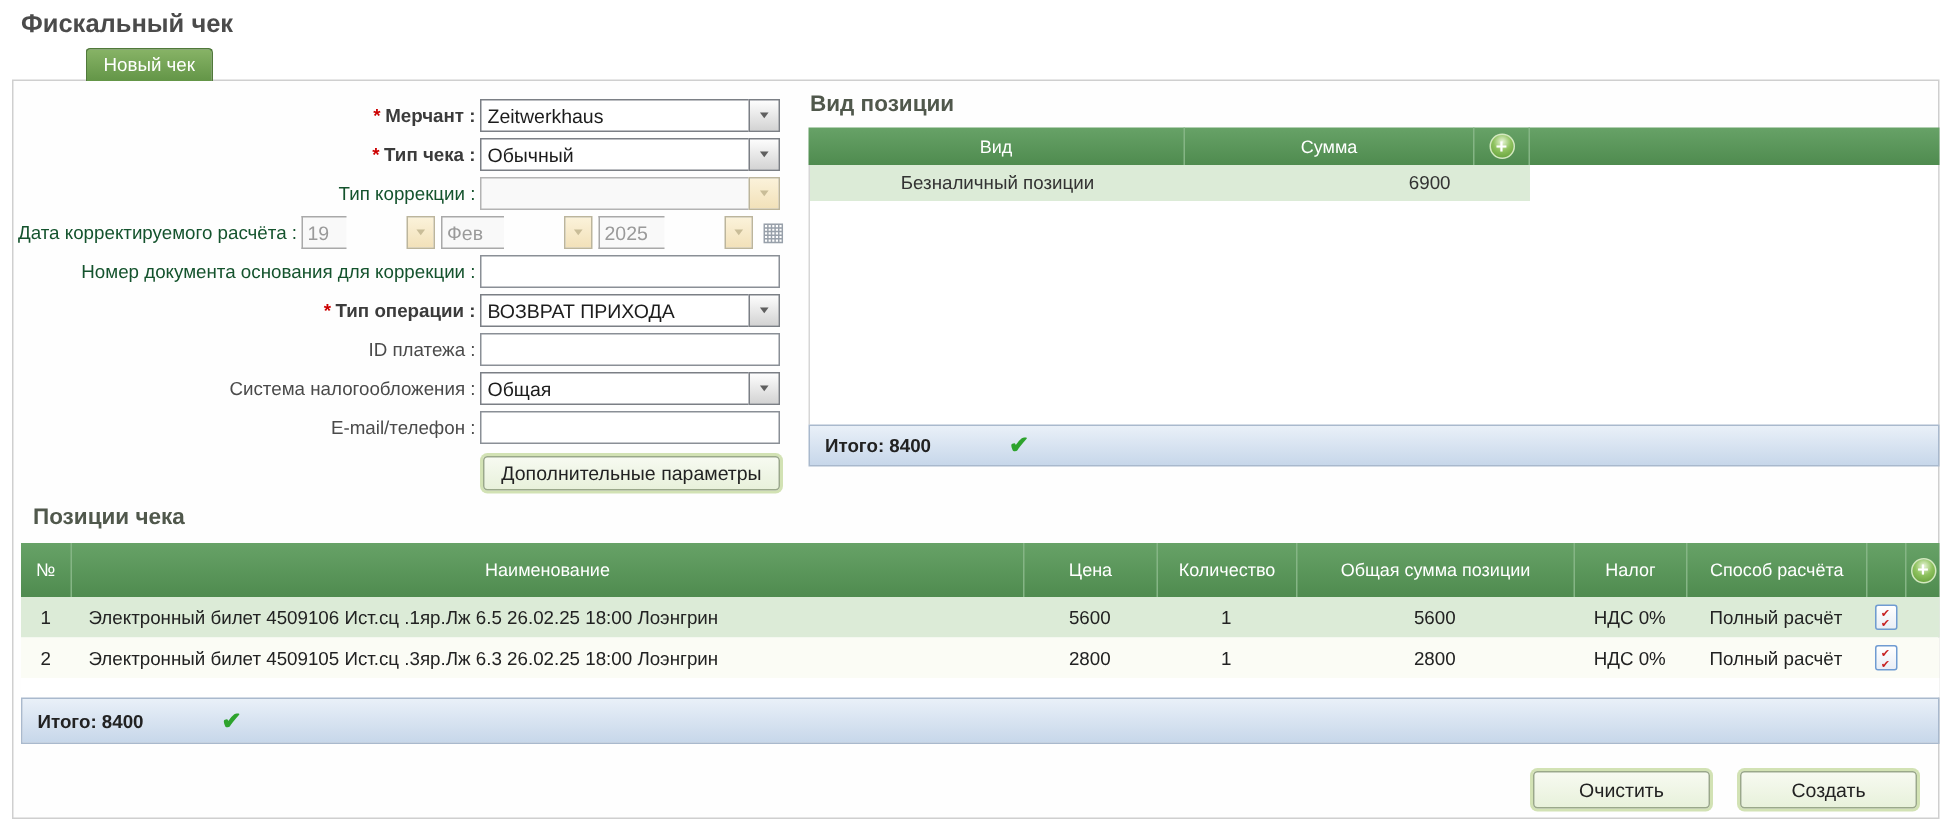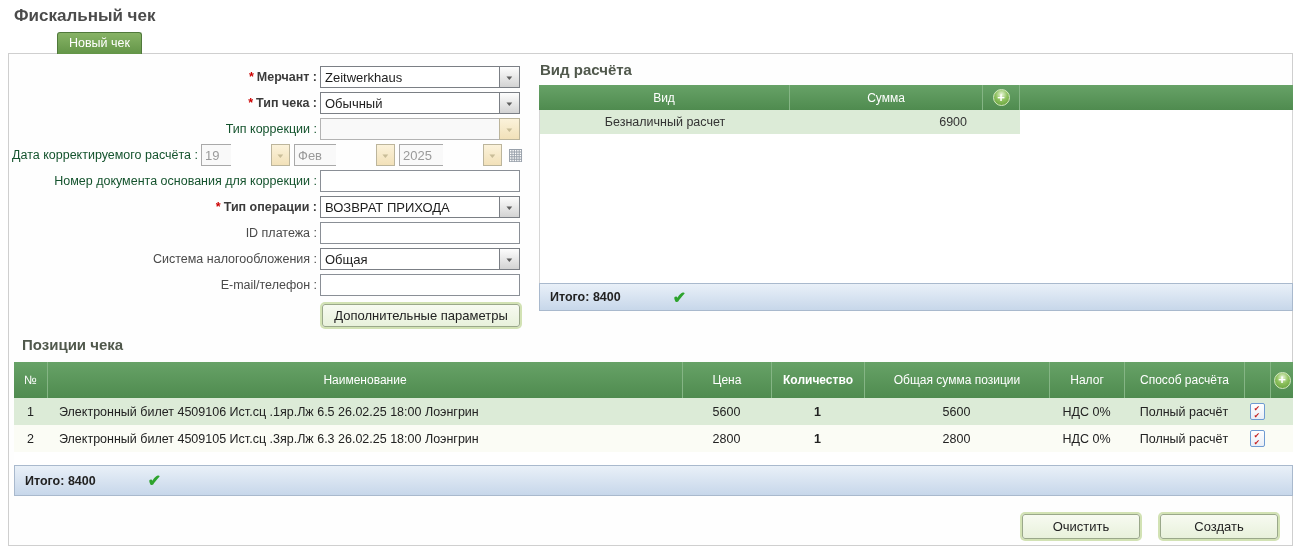--- a/index.html
+++ b/index.html
@@ -83,21 +83,21 @@
   .pay-body { height:173px; background:#fff; border-left:1px solid #d6d6d6; border-right:1px solid #d6d6d6; }
   .pay-row { display:flex; align-items:center; height:24px; width:480px; background:#dcebd7;
              font-size:12.5px; color:#333; cursor:pointer; }
   .pay-row .cell-type { width:250px; text-align:center; }
   .pay-row .cell-amount { width:193px; text-align:right; padding-right:16px; }
   .pay-table .tfoot { height:28px; }
 
   
   .pos-table { position:absolute; left:14px; top:362px; width:1279px; z-index:2; }
   .pos-table .thead { height:36px; }
-  .kc1{width:33px;} .kc2{width:635px;} .kc3{width:89px;} .kc4{width:93px;font-weight:bold;} .kc5{width:185px;}
+  .kc1{width:33px;} .kc2{width:635px;} .kc3{width:89px;} .kc4{width:93px;} .kc5{width:185px;}
   .kc6{width:75px;} .kc7{width:120px;} .kc8{width:26px;} .kc9{width:23px;}
   .pos-row { display:flex; align-items:center; height:27px; font-size:12.5px; color:#222; cursor:pointer; }
   .pos-row.odd { background:#dcebd7; }
   .pos-row.even { background:#fbfcf5; }
   .pos-row .kc1 { text-align:center; }
   .pos-row .kc2 { padding-left:12px; }
   .pos-row .kc3, .pos-row .kc4, .pos-row .kc5, .pos-row .kc6, .pos-row .kc7 { text-align:center; }
   .pos-row .kc8 { display:flex; justify-content:center; }
   .pos-gap { height:13px; background:#fff; }
   .pos-table .tfoot { height:31px; }
@@ -197,34 +197,34 @@
 
     <div class="frow">
       <div class="flabel">E-mail/телефон :</div>
       <input class="text-input" value="" style="">
     </div>
 
   </div>
 
   <button class="green-btn extra-btn">Дополнительные параметры</button>
 
-  <div class="section-title pay-title">Вид расчёта</div>
+  <div class="section-title pay-title">Вид позиции</div>
 
   <div class="pay-table">
     <div class="thead">
       <div class="c pc1">Вид</div>
       <div class="c pc2">Сумма</div>
       <div class="c pc3">
         <span class="plus-icon"></span>
       </div>
       <div class="c pc4"></div>
     </div>
     <div class="pay-body">
       <div class="pay-row">
-        <div class="cell-type">Безналичный расчет</div>
+        <div class="cell-type">Безналичный позиции</div>
         <div class="cell-amount">6900</div>
       </div>
     </div>
     <div class="tfoot">
       <span>Итого: 8400</span>
       <span class="check-icon"></span>
     </div>
   </div>
 
   <div class="section-title pos-title">Позиции чека</div>

